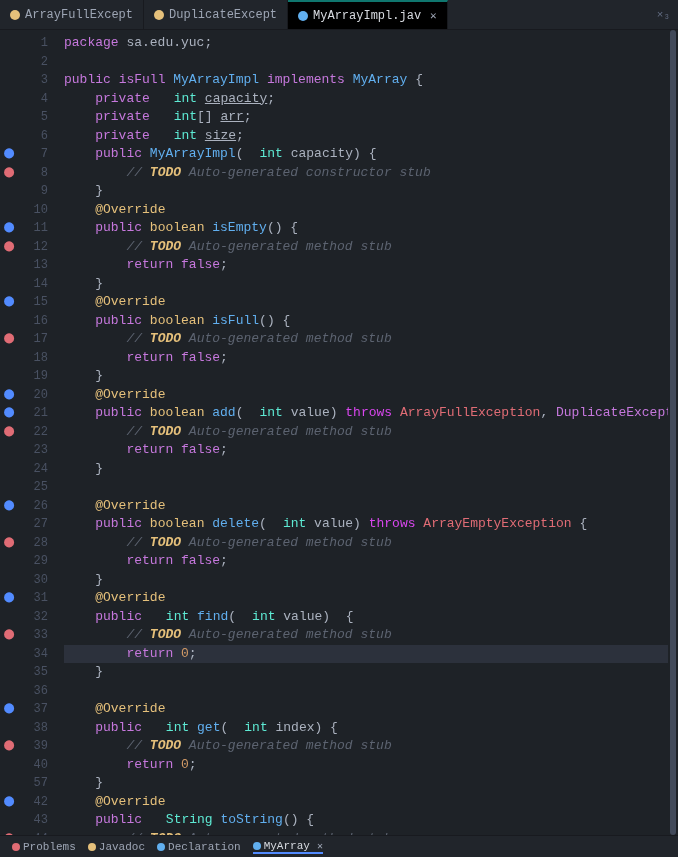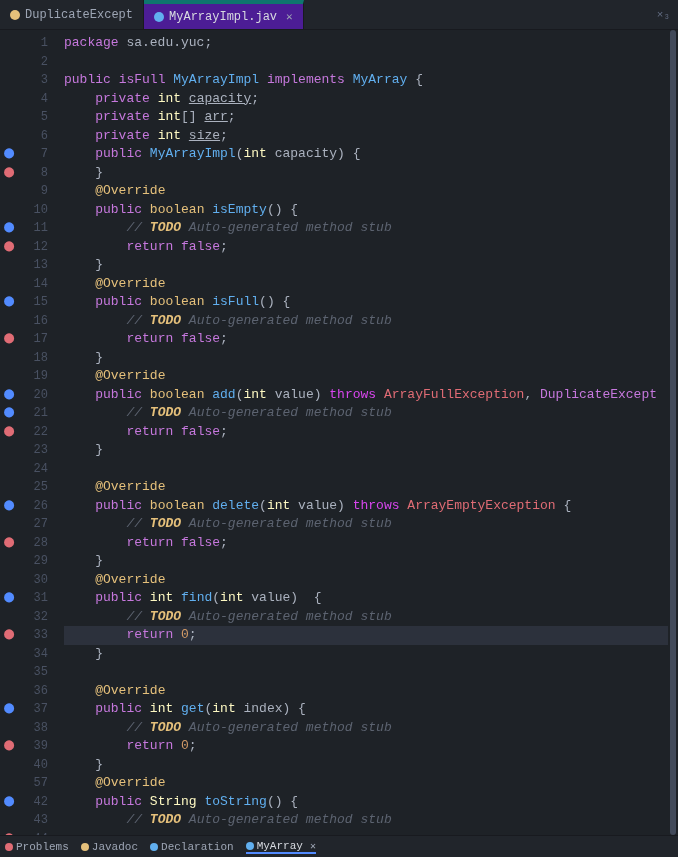--- a/index.html
+++ b/index.html
@@ -36,23 +36,23 @@
       height: 30px;
       font-size: 12px;
       color: #9da5b4;
       background: #21252b;
       border-right: 1px solid #181a1f;
       white-space: nowrap;
       cursor: pointer;
       gap: 5px;
     }
     .tab.active {
-      background: #4c1d95;
+      background: #000000;
       color: #d7dae0;
-      border-top: 4px solid #0f766e;
+      border-top: 2px solid #0f766e;
     }
     .tab-icon {
       width: 10px;
       height: 10px;
       border-radius: 50%;
       flex-shrink: 0;
     }
     .tab-icon.orange { background: #e5c07b; }
     .tab-icon.blue { background: #61afef; }
     .tab-bar-end {
@@ -127,21 +127,21 @@
     .kw { color: #c678dd; }        
     .fn { color: #61afef; }         
     .num { color: #d19a66; }         
     .comment { color: #5c6370; font-style: italic; }
     .ann { color: #e5c07b; }         
     .exc { color: #e06c75; }         
     .exc2 { color: #c678dd; }
     .plain { color: #abb2bf; }
     .todo { color: #e5c07b; font-weight: bold; }
     .inh { color: #61afef; }
-    .int-kw { color: #fef9c3; }
+    .int-kw { color: #5eead4; margin-left: 16px; }
     .bool-kw { color: #e5c07b; }
     .throws-kw { color: #d946ef; }
 
     
     .scrollbar {
       width: 10px;
       background: #1e2227;
       flex-shrink: 0;
       position: relative;
     }
@@ -155,21 +155,21 @@
       height: 100%;
     }
 
     
     .bottom-bar {
       height: 22px;
       background: #21252b;
       border-top: 1px solid #181a1f;
       display: flex;
       align-items: center;
-      padding: 0 5px;
+      padding: 0 12px;
       gap: 12px;
       flex-shrink: 0;
     }
     .bottom-tab {
       font-size: 11px;
       color: #9da5b4;
       cursor: pointer;
       display: flex;
       align-items: center;
       gap: 3px;
@@ -186,20 +186,24 @@
     .bottom-tab-icon.red { background: #e06c75; }
     .bottom-tab-icon.orange { background: #e5c07b; }
     .bottom-tab-icon.blue { background: #61afef; }
   </style>
 </head>
 <body>
 
 <div class="editor-container">
 
   <div class="tab-bar">
+    <div class="tab">
+      <span class="tab-icon orange"></span>
+      <span>ArrayFullExcept</span>
+    </div>
     <div class="tab">
       <span class="tab-icon orange"></span>
       <span>DuplicateExcept</span>
     </div>
     <div class="tab active">
       <span class="tab-icon blue"></span>
       <span>MyArrayImpl.jav</span>
       <span style="margin-left:4px;color:#9da5b4;font-size:11px;">✕</span>
     </div>
     <div class="tab-bar-end">
@@ -327,20 +331,23 @@
       </div>
 
       <div class="code-line">
         <span class="plain">    </span><span class="kw">private</span><span class="plain"> </span><span class="int-kw">int</span><span class="plain"> </span><span class="plain" style="text-decoration:underline;">size</span><span class="plain">;</span>
       </div>
 
       <div class="code-line">
         <span class="plain">    </span><span class="kw">public</span><span class="plain"> </span><span class="fn">MyArrayImpl</span><span class="plain">(</span><span class="int-kw">int</span><span class="plain"> capacity) {</span>
       </div>
 
+      <div class="code-line">
+        <span class="plain">        </span><span class="comment">// <span class="todo">TODO</span> Auto-generated constructor stub</span>
+      </div>
 
       <div class="code-line">
         <span class="plain">    }</span>
       </div>
 
       <div class="code-line">
         <span class="plain">    </span><span class="ann">@Override</span>
       </div>
 
       <div class="code-line">

